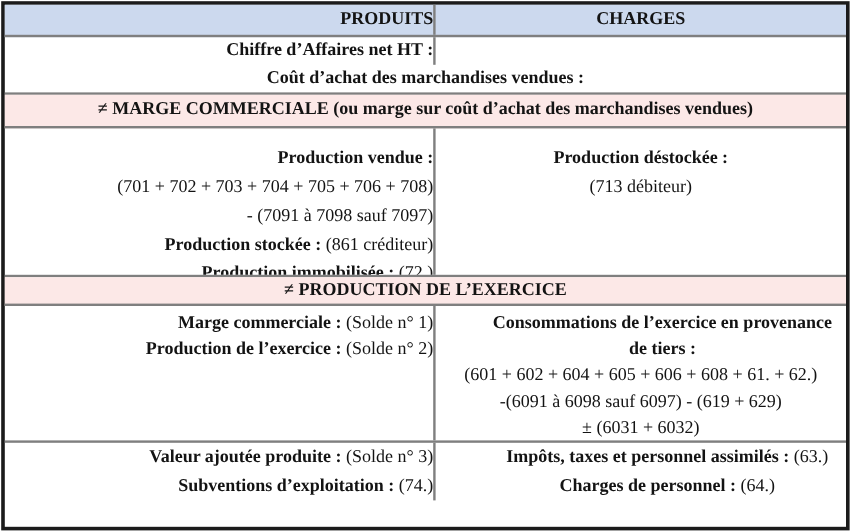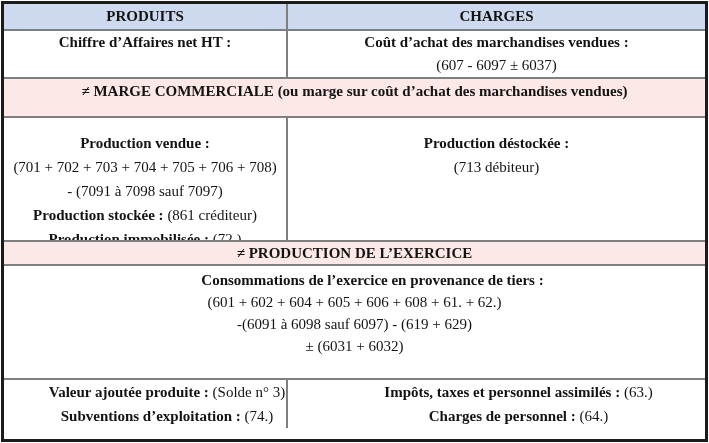--- a/index.html
+++ b/index.html
@@ -22,43 +22,43 @@
   .row {
     display: flex;
     box-sizing: border-box;
     border-bottom: 2px solid var(--border-inner, #7f7f7f);
   }
   .cell {
     box-sizing: border-box;
     text-align: center;
     overflow: hidden;
   }
-  .cell-left  { width: 284px; border-right: 2px solid var(--border-inner, #7f7f7f); }
+  .cell-left  { width: 359px; border-right: 2px solid var(--border-inner, #7f7f7f); text-align: right; }
   .cell-right { flex: 1; }
   .line { font-size: 15px; white-space: nowrap; }
   .wrapline { font-size: 15px; white-space: normal; margin-left: 36px; }
   .b { font-weight: bold; }
 
   .row-header { height: 27px; background: var(--header-bg, #ccd9ee); }
   .row-header .cell { font-weight: bold; font-size: 15px; line-height: 25px; }
 
   .band {
     box-sizing: border-box;
     background: var(--band-bg, #fce8e7);
     border-bottom: 2px solid var(--border-inner, #7f7f7f);
     text-align: center;
     font-weight: bold;
     font-size: 15px;
     overflow: hidden;
   }
-  .band-1 { height: 39px; line-height: 24px; }
+  .band-1 { height: 28px; line-height: 24px; }
   .band-2 { height: 24px; line-height: 22px; }
   .band-3 { height: 24px; line-height: 22px; }
 
-  .row-1 { height: 48px; }
+  .row-1 { height: 48px; flex-direction: column; }
   .row-1 .line { line-height: 23px; }
 
   .row-2 { height: 124px; }
   .row-2 .cell { padding-top: 13px; }
   .row-2 .line { line-height: 24px; }
 
   .row-3 { height: 114px; }
   .row-3 .cell { padding-top: 3px; }
   .row-3 .line, .row-3 .wrapline { line-height: 22px; }
   .row-3 .wrapline { padding: 0 4px; }
@@ -104,20 +104,30 @@
     </div>
     <div class="cell cell-right">
       <div class="line b">Production déstockée :</div>
       <div class="line">(713 débiteur)</div>
     </div>
   </div>
 
   <div class="band band-2">≠ PRODUCTION DE L’EXERCICE</div>
 
   <div class="row row-3">
+    <div class="cell cell-left">
+      <div class="line">
+        <span class="b">Marge commerciale  :</span>
+        <span>(Solde n° 1)</span>
+      </div>
+      <div class="line">
+        <span class="b">Production de l’exercice  :</span>
+        <span>(Solde n° 2)</span>
+      </div>
+    </div>
     <div class="cell cell-right">
       <div class="wrapline b">Consommations de l’exercice en provenance de tiers :</div>
       <div class="line">(601 + 602 + 604 + 605 + 606 + 608 + 61. + 62.)</div>
       <div class="line">-(6091 à 6098 sauf 6097) - (619 + 629)</div>
       <div class="line">± (6031 + 6032)</div>
     </div>
   </div>
 
 
   <div class="row row-4">

